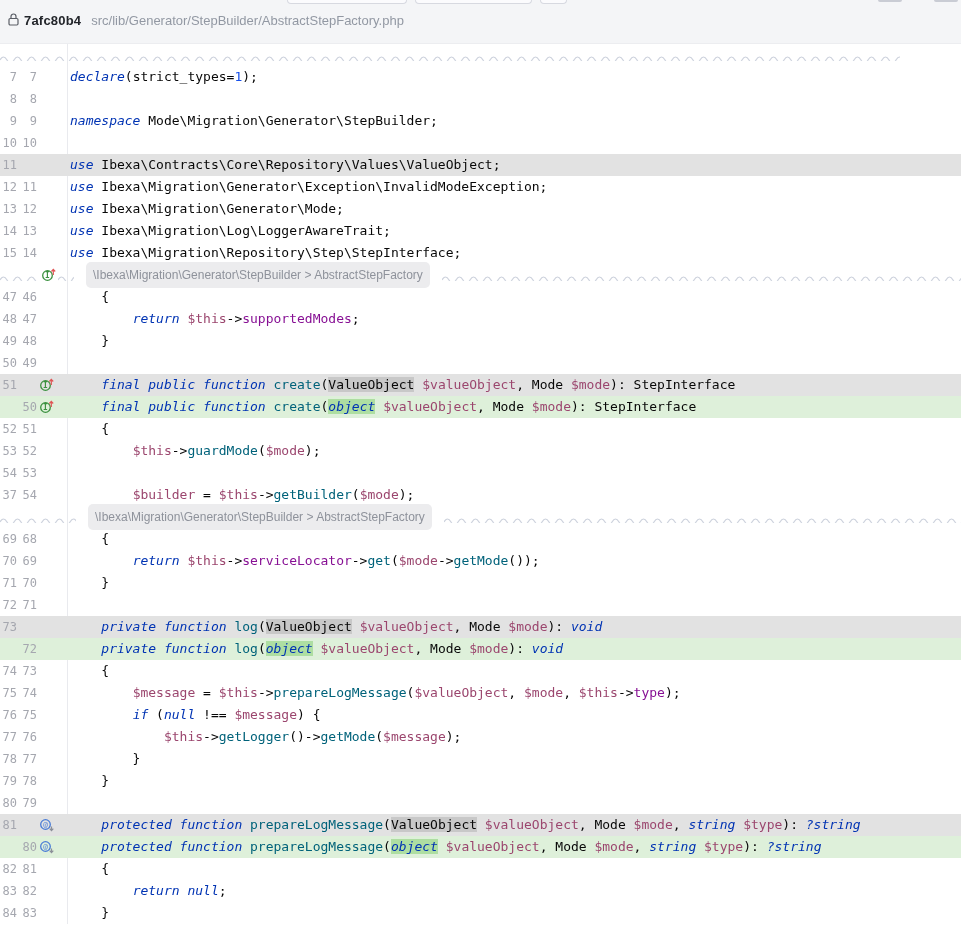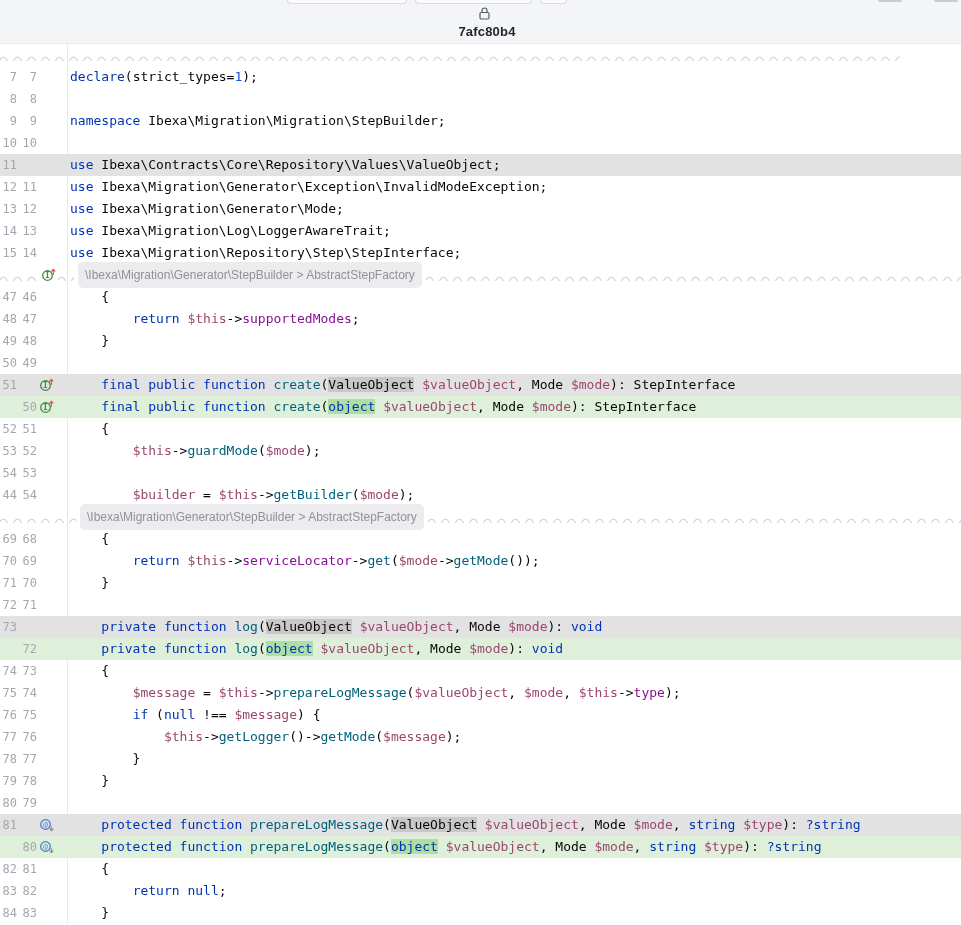--- a/index.html
+++ b/index.html
@@ -2,67 +2,68 @@
 <html style="--hdrBg: #f4f5f7; --hash: #23262b; --path: #9298a3; --kw: #0033b3; --fn: #00627a; --vr: #9b466e; --pr: #871094; --num: #1750eb; --txt: #080808; --rem: #e2e2e2; --remW: #c8c8c8; --add: #def0da; --addW: #aedea2; --wave: #cdd2dd; --lnum: #a5a7af; --divider: #e9eaee; --chipBg: #ececee; --chipTx: #8e929b; --iconImpl: #3c9140; --iconImplArrow: #e05555; --iconAt: #4a7cd6; --iconAtArrow: #8b8f98;"><head>
 <meta charset="utf-8">
 <style>
   html,body{margin:0;padding:0;}
   body{width:961px;height:925px;background:#ffffff;overflow:hidden;
        font-family:"DejaVu Sans Mono",monospace;}
   
   .header{position:relative;height:43px;background:var(--hdrBg);
           border-bottom:1px solid #ecedf0;font-family:"Liberation Sans",sans-serif;}
   .hrow{display:flex;align-items:center;height:17px;padding-left:8px;}
-  .hrow.first{padding-top:6px;flex-direction:column;}
+  .hrow.first{padding-top:12px;}
   .hash{font-weight:700;font-size:13px;color:var(--hash);margin-left:5px;letter-spacing:.2px;}
   .fpath{font-size:13px;color:var(--path);margin-left:10px;}
   .sliver{position:absolute;top:0;height:3px;background:#fbfbfd;
           border:1px solid #d7d9e0;border-top:none;border-radius:0 0 4px 4px;}
   .tick{position:absolute;top:0;height:2px;background:#c9ccd4;border-radius:0 0 2px 2px;}
   
   .diff{position:relative;background:#fff;}
   .gdivider{position:absolute;left:67px;top:0;bottom:0;width:1px;background:var(--divider);z-index:0;}
   .row{position:relative;height:22px;display:flex;align-items:center;
        font-size:13px;line-height:22px;z-index:1;}
   .gutter{width:67px;flex:none;height:100%;display:flex;align-items:center;position:relative;}
   .lnum{font-size:12px;color:var(--lnum);text-align:right;display:inline-block;}
   .lnum.old{width:17px;}
   .lnum.new{width:20px;}
   .gicon{position:absolute;left:39px;top:3px;width:16px;height:16px;}
   .code{white-space:pre;padding-left:3px;flex:1;}
   .rem{background:var(--rem);}
   .add{background:var(--add);}
-  .k{color:var(--kw);} .f{color:var(--fn);margin-top:12px;} .v{color:var(--vr);}
+  .k{color:var(--kw);font-style:italic;} .f{color:var(--fn);margin-top:12px;} .v{color:var(--vr);}
   .pr{color:var(--pr);} .n{color:var(--num);} .p{color:var(--txt);}
   .hlr{background:var(--remW);text-align:right;}
   .hla{background:var(--addW);}
   
   .sep{display:flex;align-items:center;}
   .wseg{flex:none;height:12px;overflow:hidden;}
   .wfill{flex:1;height:12px;overflow:hidden;}
   .chip{font-family:"Liberation Sans",sans-serif;font-size:12px;color:var(--chipTx);
         background:var(--chipBg);padding:2px 7px;border-radius:5px;white-space:nowrap;
-        margin:0 4px;flex:none;}
+        margin:0 12px;flex:none;}
   .sepicon{flex:none;width:16px;height:16px;margin:0 1px;}
 </style>
 </head>
 <body>
 
 <div class="header">
   <div class="sliver" style="left:287px;width:118px;"></div>
   <div class="sliver" style="left:415px;width:115px;"></div>
   <div class="sliver" style="left:540px;width:25px;"></div>
   <div class="tick" style="left:878px;width:24px;"></div>
   <div class="tick" style="left:934px;width:24px;"></div>
   <div class="hrow first">
     <span><svg width="11" height="13" viewBox="0 0 11 13">
           <rect x="1" y="5.5" width="9" height="6.5" rx="1.2" fill="none" stroke="#5a5e66" stroke-width="1.2"></rect>
           <path d="M3 5.5 V3.5 a2.5 2.5 0 0 1 5 0 V5.5" fill="none" stroke="#5a5e66" stroke-width="1.2"></path>
         </svg></span>
     <span class="hash">7afc80b4</span>
+    <span class="fpath">src/lib/Generator/StepBuilder/AbstractStepFactory.php</span>
   </div>
 </div>
 
 <div class="diff">
   <div class="gdivider"></div>
   <div>
       <div class="row sep">
         <div class="wfill"><svg width="900" height="12">
             <path d="M0,8 q3.5,-6 7,0 t7,0 q3.5,-6 7,0 t7,0 q3.5,-6 7,0 t7,0 q3.5,-6 7,0 t7,0 q3.5,-6 7,0 t7,0 q3.5,-6 7,0 t7,0 q3.5,-6 7,0 t7,0 q3.5,-6 7,0 t7,0 q3.5,-6 7,0 t7,0 q3.5,-6 7,0 t7,0 q3.5,-6 7,0 t7,0 q3.5,-6 7,0 t7,0 q3.5,-6 7,0 t7,0 q3.5,-6 7,0 t7,0 q3.5,-6 7,0 t7,0 q3.5,-6 7,0 t7,0 q3.5,-6 7,0 t7,0 q3.5,-6 7,0 t7,0 q3.5,-6 7,0 t7,0 q3.5,-6 7,0 t7,0 q3.5,-6 7,0 t7,0 q3.5,-6 7,0 t7,0 q3.5,-6 7,0 t7,0 q3.5,-6 7,0 t7,0 q3.5,-6 7,0 t7,0 q3.5,-6 7,0 t7,0 q3.5,-6 7,0 t7,0 q3.5,-6 7,0 t7,0 q3.5,-6 7,0 t7,0 q3.5,-6 7,0 t7,0 q3.5,-6 7,0 t7,0 q3.5,-6 7,0 t7,0 q3.5,-6 7,0 t7,0 q3.5,-6 7,0 t7,0 q3.5,-6 7,0 t7,0 q3.5,-6 7,0 t7,0 q3.5,-6 7,0 t7,0 q3.5,-6 7,0 t7,0 q3.5,-6 7,0 t7,0 q3.5,-6 7,0 t7,0 q3.5,-6 7,0 t7,0 q3.5,-6 7,0 t7,0 q3.5,-6 7,0 t7,0 q3.5,-6 7,0 t7,0 q3.5,-6 7,0 t7,0 q3.5,-6 7,0 t7,0 q3.5,-6 7,0 t7,0 q3.5,-6 7,0 t7,0 q3.5,-6 7,0 t7,0 q3.5,-6 7,0 t7,0 q3.5,-6 7,0 t7,0 q3.5,-6 7,0 t7,0 q3.5,-6 7,0 t7,0 q3.5,-6 7,0 t7,0 q3.5,-6 7,0 t7,0 q3.5,-6 7,0 t7,0 q3.5,-6 7,0 t7,0 q3.5,-6 7,0 t7,0 q3.5,-6 7,0 t7,0 q3.5,-6 7,0 t7,0 q3.5,-6 7,0 t7,0 q3.5,-6 7,0 t7,0 q3.5,-6 7,0 t7,0 q3.5,-6 7,0 t7,0 q3.5,-6 7,0 t7,0 q3.5,-6 7,0 t7,0" fill="none" stroke="#cdd2dd" stroke-width="1.2"></path>
           </svg></div>
@@ -79,21 +80,21 @@
           <span class="lnum old">8</span>
           <span class="lnum new">8</span>
         </span>
         <span class="code"></span>
       </div>
       <div class="row ">
         <span class="gutter">
           <span class="lnum old">9</span>
           <span class="lnum new">9</span>
         </span>
-        <span class="code"><span class="k">namespace</span><span class="p"> Ibexa\Migration\Migration\StepBuilder;</span></span>
+        <span class="code"><span class="k">namespace</span><span class="p"> Mode\Migration\Generator\StepBuilder;</span></span>
       </div>
       <div class="row ">
         <span class="gutter">
           <span class="lnum old">10</span>
           <span class="lnum new">10</span>
         </span>
         <span class="code"></span>
       </div>
       <div class="row rem">
         <span class="gutter">
@@ -215,21 +216,21 @@
       </div>
       <div class="row ">
         <span class="gutter">
           <span class="lnum old">54</span>
           <span class="lnum new">53</span>
         </span>
         <span class="code"></span>
       </div>
       <div class="row ">
         <span class="gutter">
-          <span class="lnum old">44</span>
+          <span class="lnum old">37</span>
           <span class="lnum new">54</span>
         </span>
         <span class="code"><span class="p">        </span><span class="v">$builder</span><span class="p"> = </span><span class="v">$this</span><span class="p">-&gt;</span><span class="f">getBuilder</span><span class="p">(</span><span class="v">$mode</span><span class="p">);</span></span>
       </div>
       <div class="row sep">
         <div class="wseg" style="width: 76px;"><svg width="76" height="12">
             <path d="M0,8 q3.5,-6 7,0 t7,0 q3.5,-6 7,0 t7,0 q3.5,-6 7,0 t7,0 q3.5,-6 7,0 t7,0 q3.5,-6 7,0 t7,0 q3.5,-6 7,0 t7,0 q3.5,-6 7,0 t7,0" fill="none" stroke="#cdd2dd" stroke-width="1.2"></path>
           </svg></div>
         <span class="chip">\Ibexa\Migration\Generator\StepBuilder &gt; AbstractStepFactory</span>
         <div class="wfill"><svg width="900" height="12">

